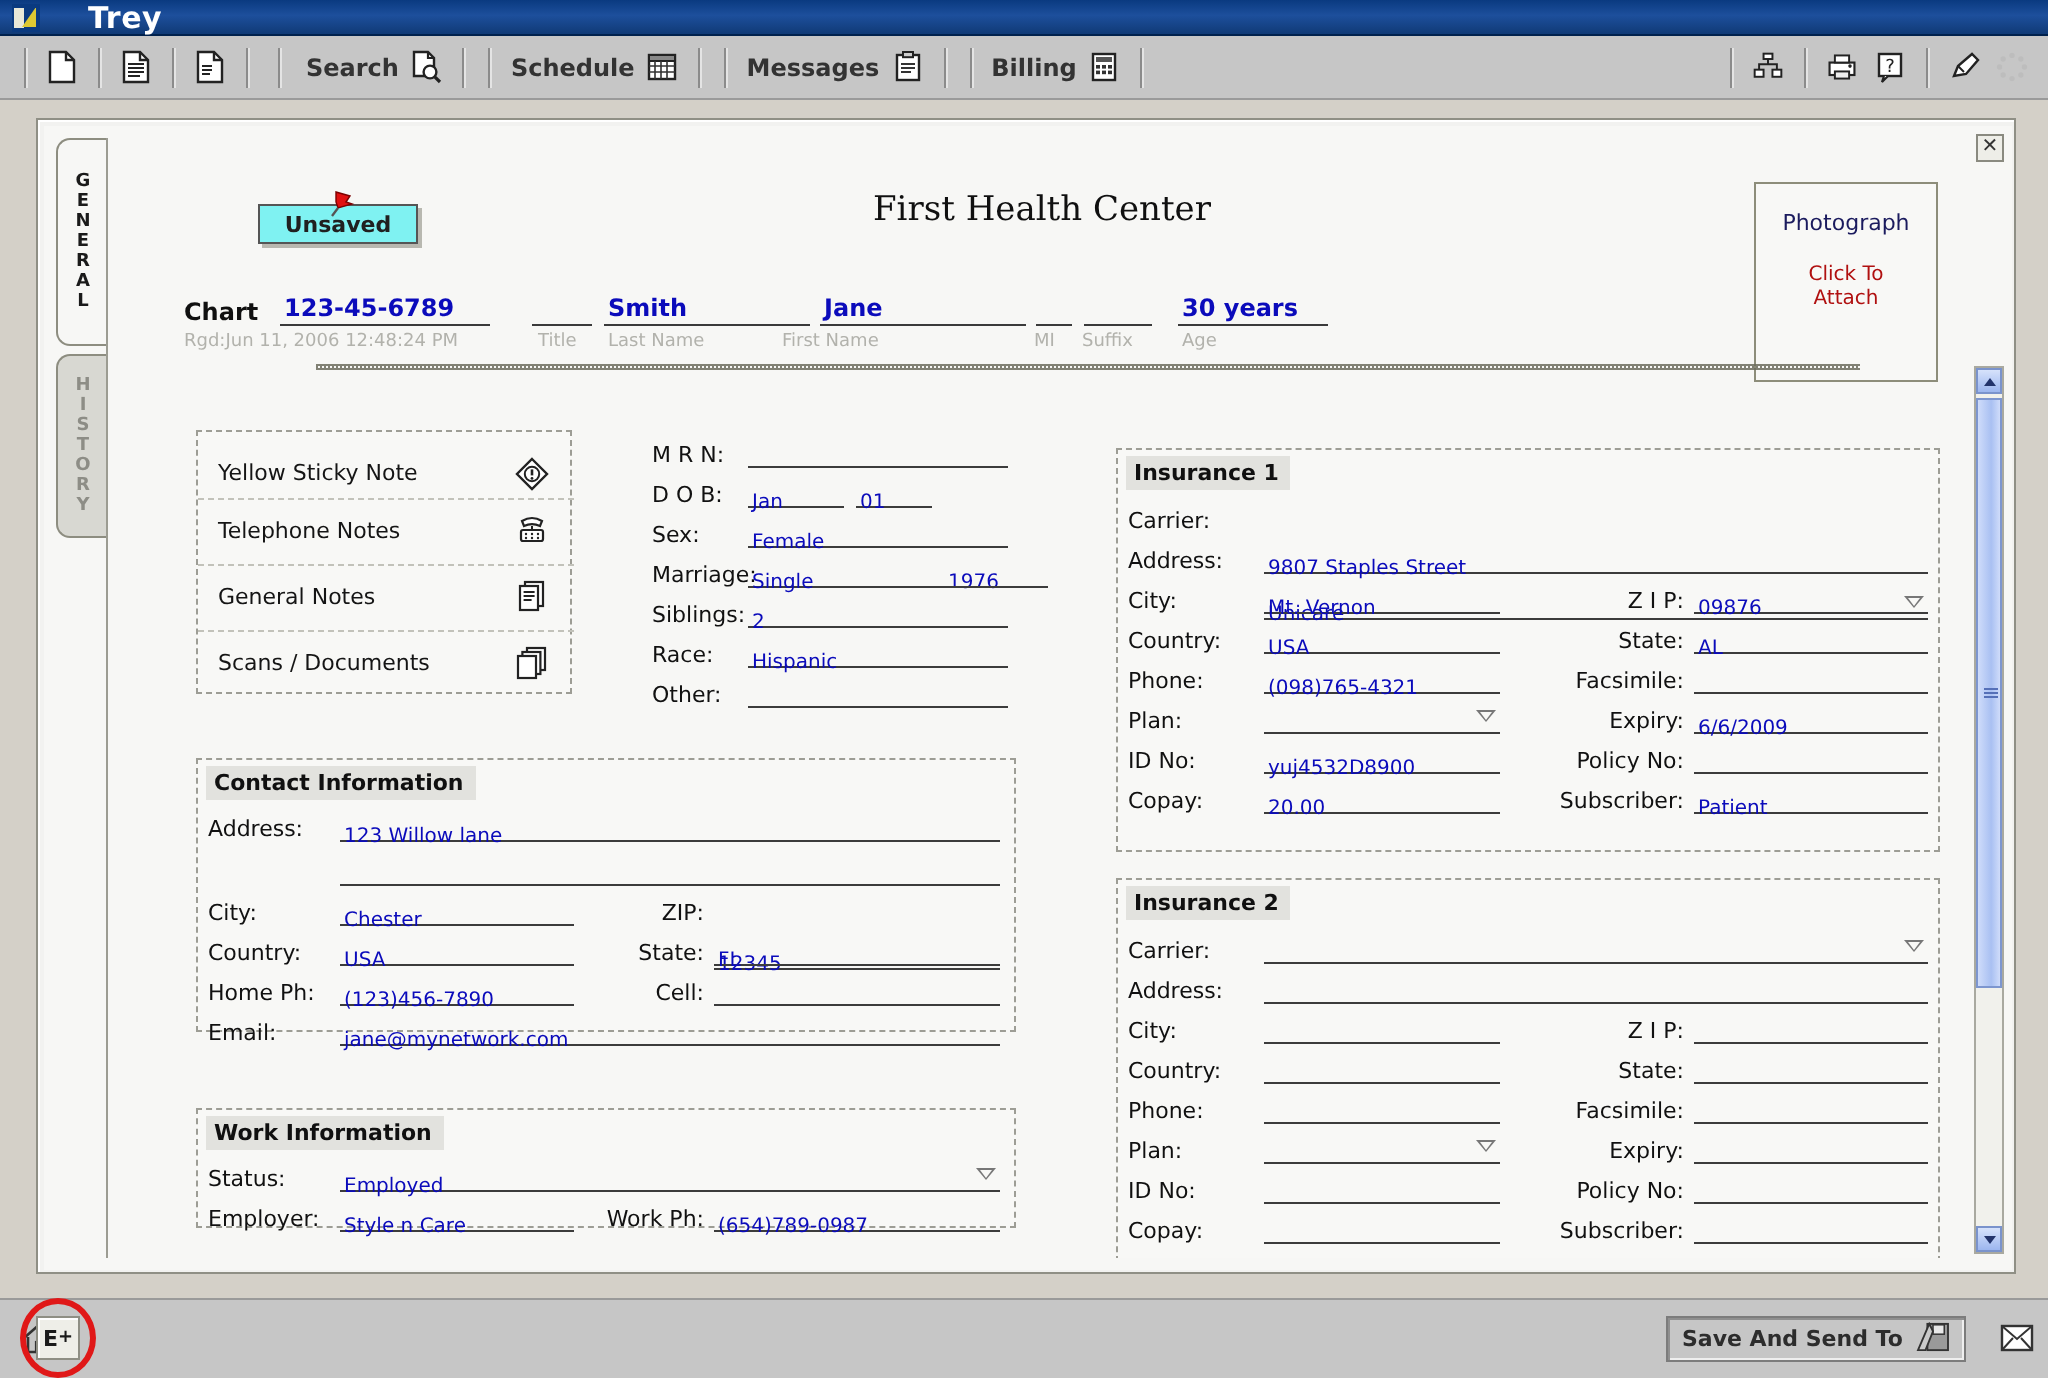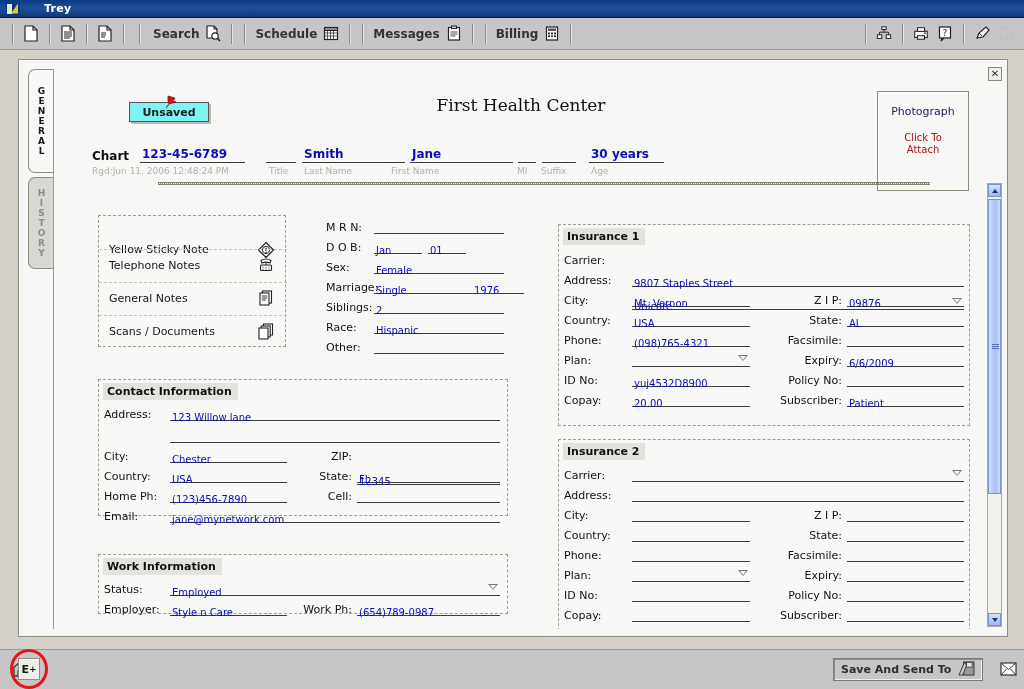--- a/index.html
+++ b/index.html
@@ -32,21 +32,21 @@
     background: #e8e8d8;
   }
   #titlebar .tb-icon::after {
     content: "";
     position: absolute; left: 5px; top: 2px;
     width: 7px; height: 10px;
     background: #ddc832;
     clip-path: polygon(100% 0, 100% 100%, 0 100%);
   }
   #titlebar .tb-title {
-    color: #ffffff; font-size: 11px; font-weight: bold;
+    color: #ffffff; font-size: 15px; font-weight: bold;
     letter-spacing: 0.3px;
     margin-left: 18px;
   }
 
   
   #toolbar {
     height: 32px;
     background: #c6c6c6;
     border-bottom: 1px solid #9a9a9a;
     display: flex; align-items: center;
@@ -587,21 +587,21 @@
 
         <div class="hdr-val" style="left:488px; top:78px; width:34px;"></div>
         <div class="hdr-sub" style="left:487px; top:97px;">Suffix</div>
 
         <div class="hdr-val" style="left:535px; top:78px; width:75px;">30 years</div>
         <div class="hdr-sub" style="left:537px; top:97px;">Age</div>
 
         <div id="hdr-sep"></div>
 
         <div class="dashed-box" id="notes-box">
-          <div class="note-row" style="top:18px;">
+          <div class="note-row" style="top:5px;">
             <span class="nr-label">Yellow Sticky Note</span>
             <span class="nr-ico">
               <svg viewBox="0 0 18 18" width="18" height="18">
                   <path d="M9 1.5 L16.5 9 L9 16.5 L1.5 9 Z" fill="#fff" stroke="#222" stroke-width="1.2"></path>
                   <circle cx="9" cy="9" r="3.6" fill="none" stroke="#222" stroke-width="1"></circle>
                   <path d="M9 6.7v3" stroke="#222" stroke-width="1.3"></path>
                   <circle cx="9" cy="11.2" r=".7" fill="#222"></circle>
                 </svg>
             </span>
           </div>

